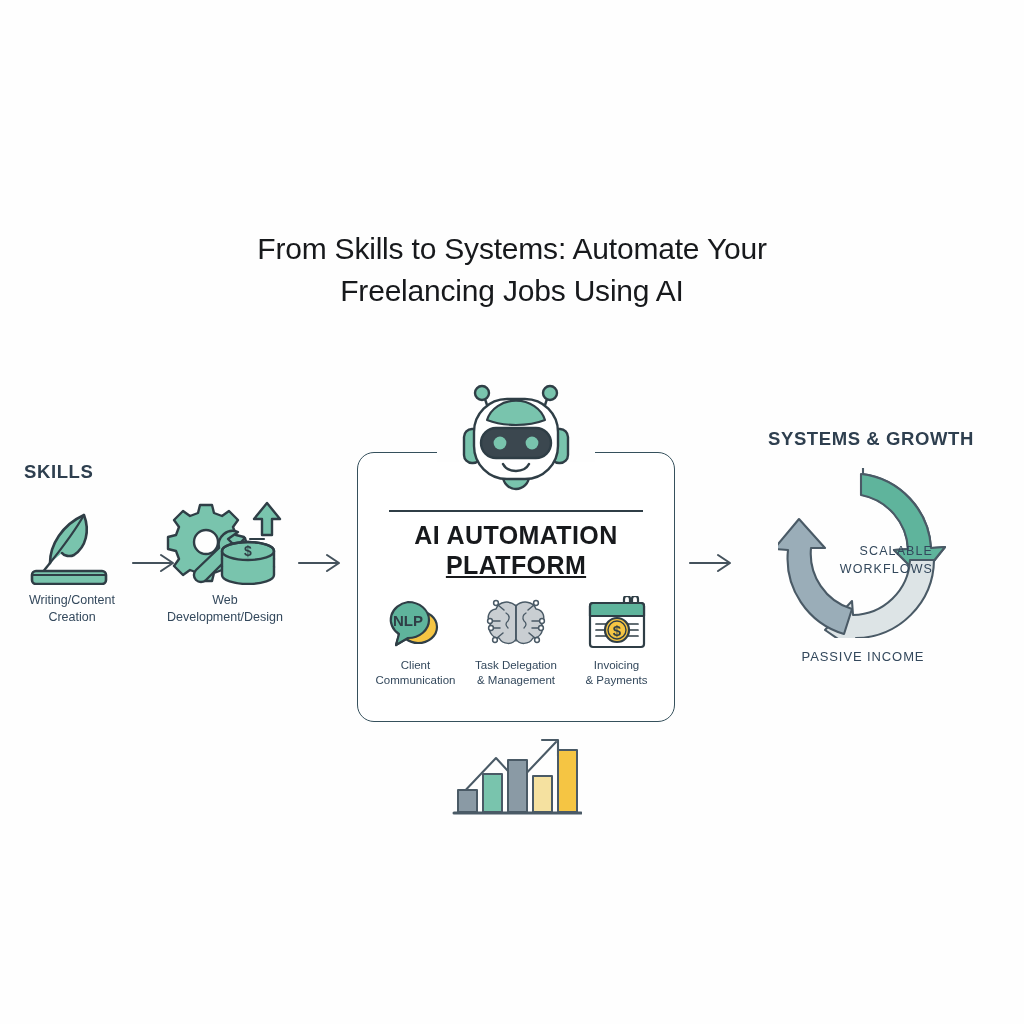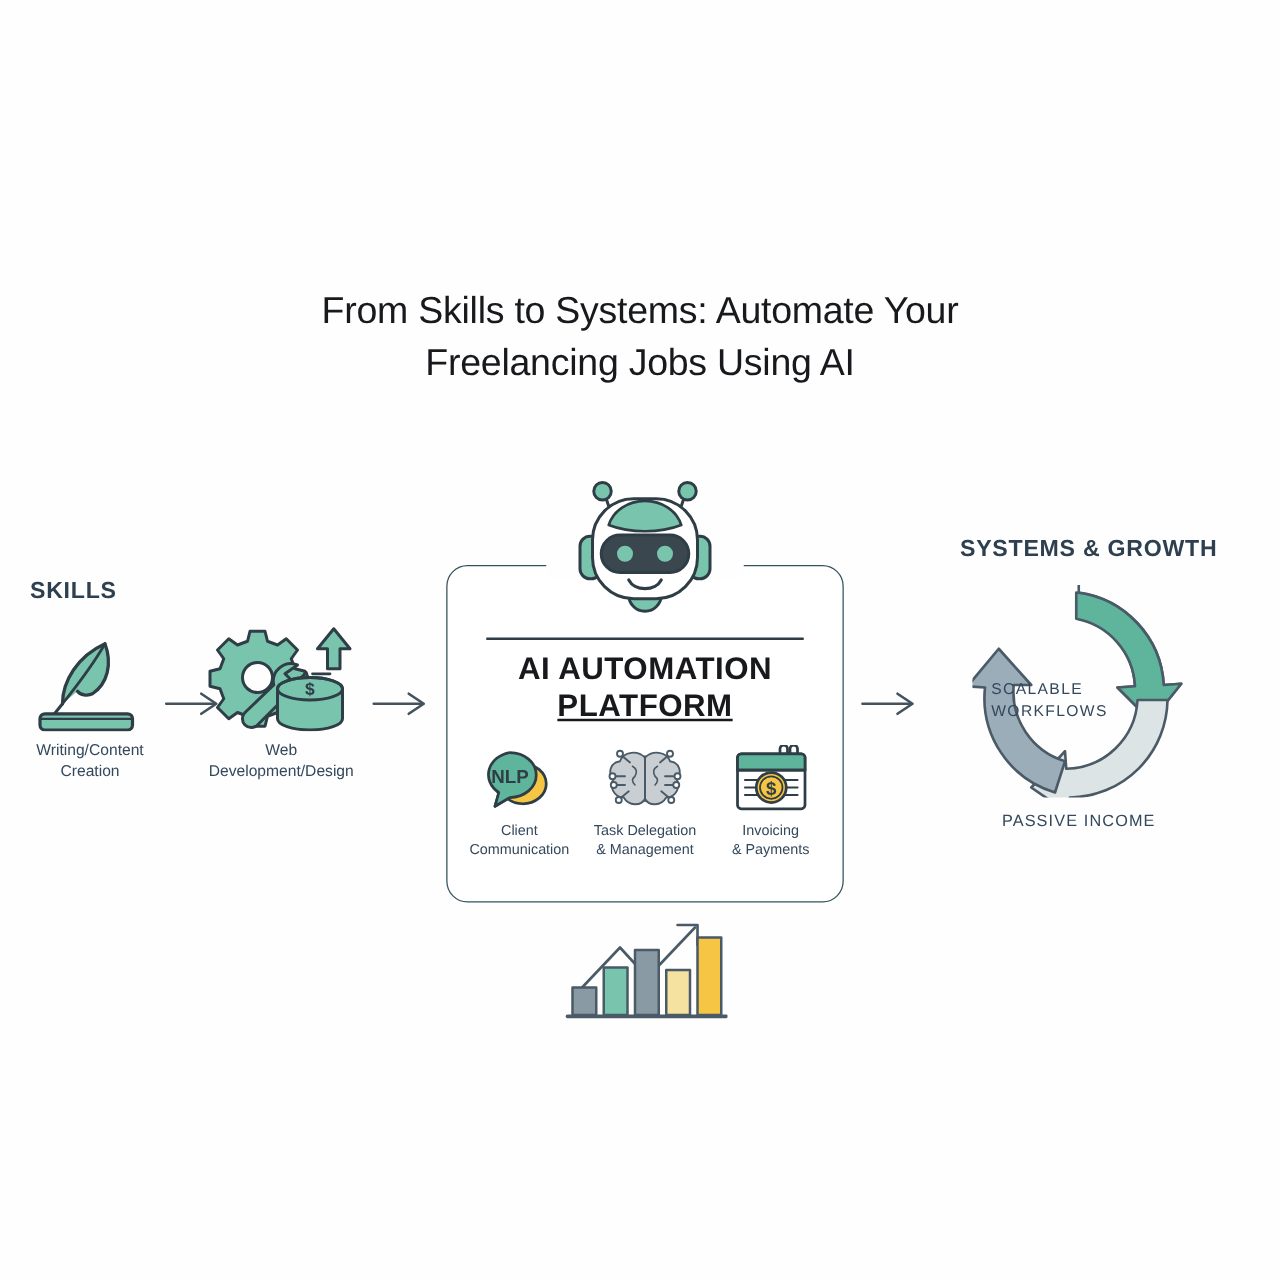--- a/index.html
+++ b/index.html
@@ -88,21 +88,21 @@
     font-size:11.5px;line-height:15px;color:#33485c;white-space:pre-line;
   }
 
   
   .growth-chart{position:absolute;left:452px;top:726px;}
 
   
   .cycle{position:absolute;left:778px;top:468px;}
   .cycle-center{
     position:absolute;left:793px;top:542px;width:140px;
-    text-align:left;
+    text-align:right;
     font-size:12.5px;line-height:18px;letter-spacing:1.1px;
     color:#33485c;white-space:pre-line;
   }
   .cycle-bottom{
     position:absolute;left:783px;top:649px;width:160px;
     text-align:center;
     font-size:13px;letter-spacing:0.9px;
     color:#33485c;
   }
 </style>

